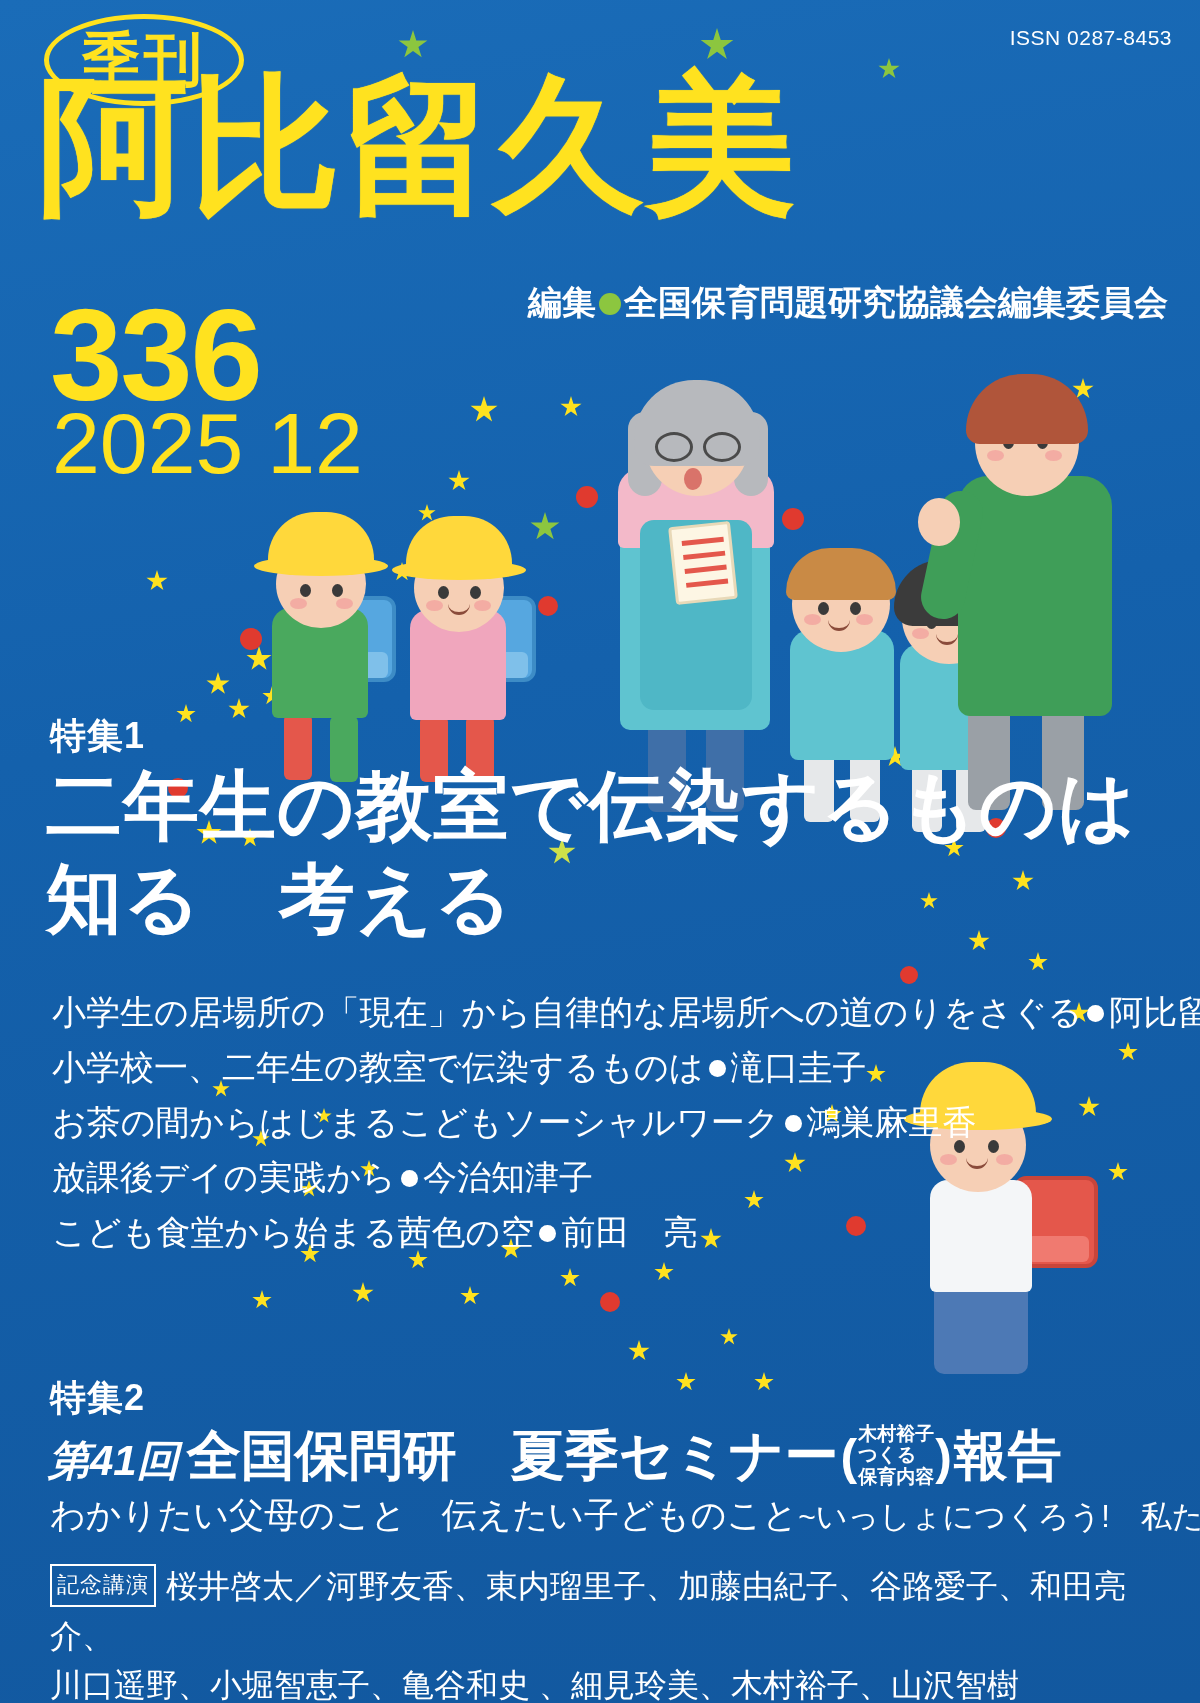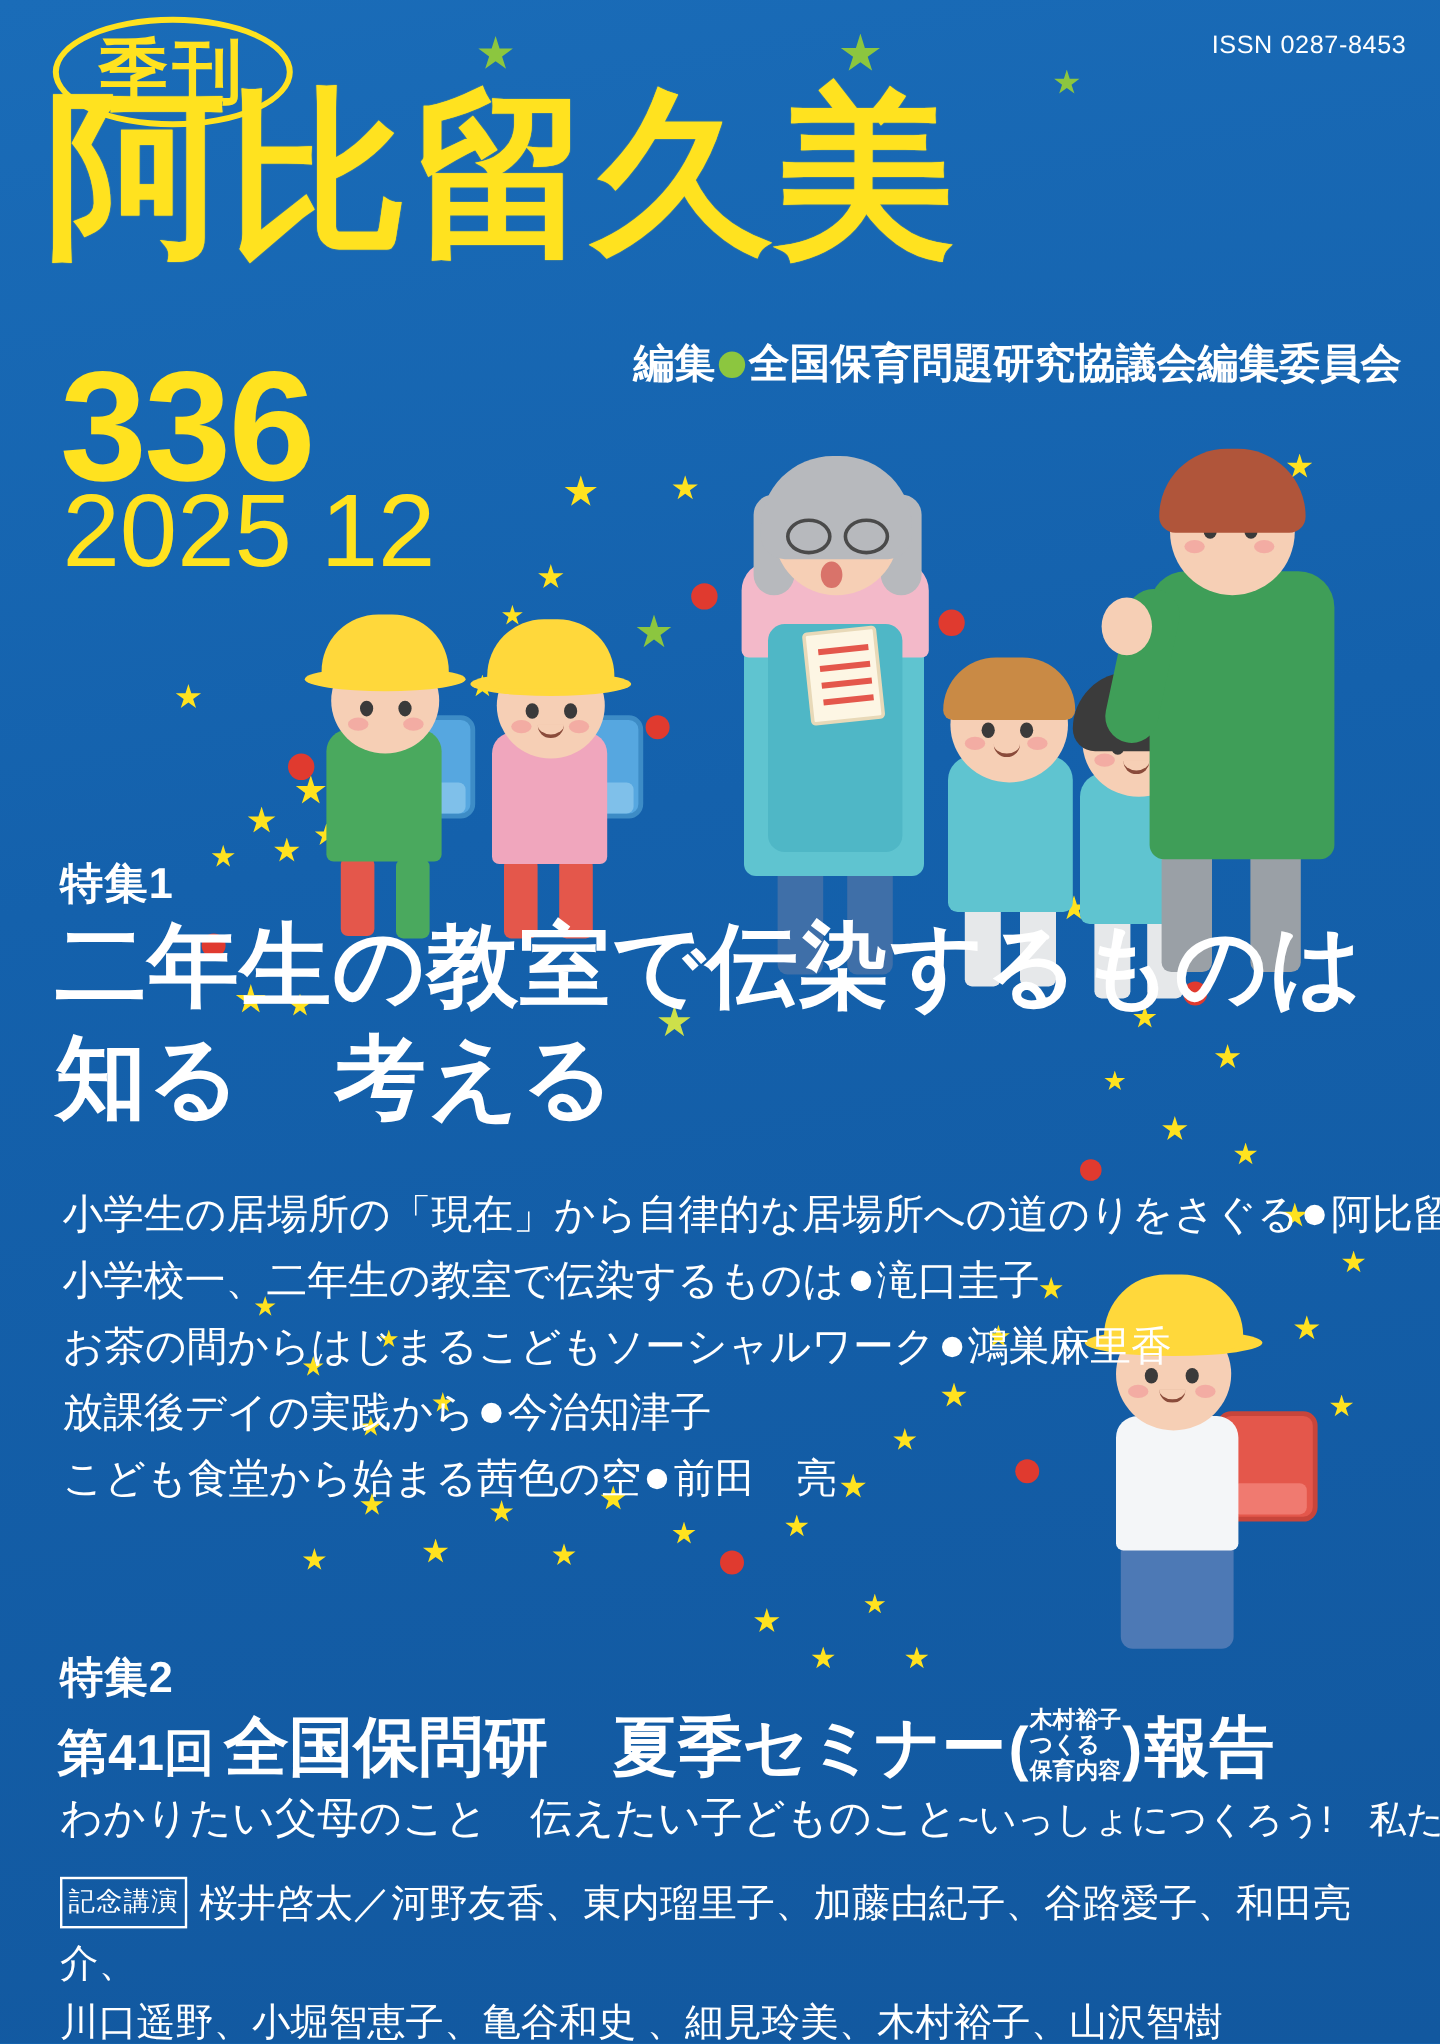--- a/index.html
+++ b/index.html
@@ -155,21 +155,21 @@
   }
   .feat2-title {
     position: absolute;
     top: 1420px; left: 48px;
     width: 1130px;
     color: #ffffff;
     white-space: nowrap;
     display: flex;
     align-items: flex-end;
   }
-  .feat2-pre { font-size: 42px; font-weight: bold; margin-right: 8px; padding-bottom: 4px; }
+  .feat2-pre { font-size: 42px; font-weight: bold; margin-right: 8px; padding-bottom: 4px; font-style: italic; }
   .feat2-main { font-size: 54px; font-weight: bold; letter-spacing: 0px; }
   .feat2-paren {
     display: inline-flex;
     align-items: center;
     font-size: 50px;
     font-weight: bold;
     margin: 0 2px;
     padding-bottom: 2px;
   }
   .feat2-small {

